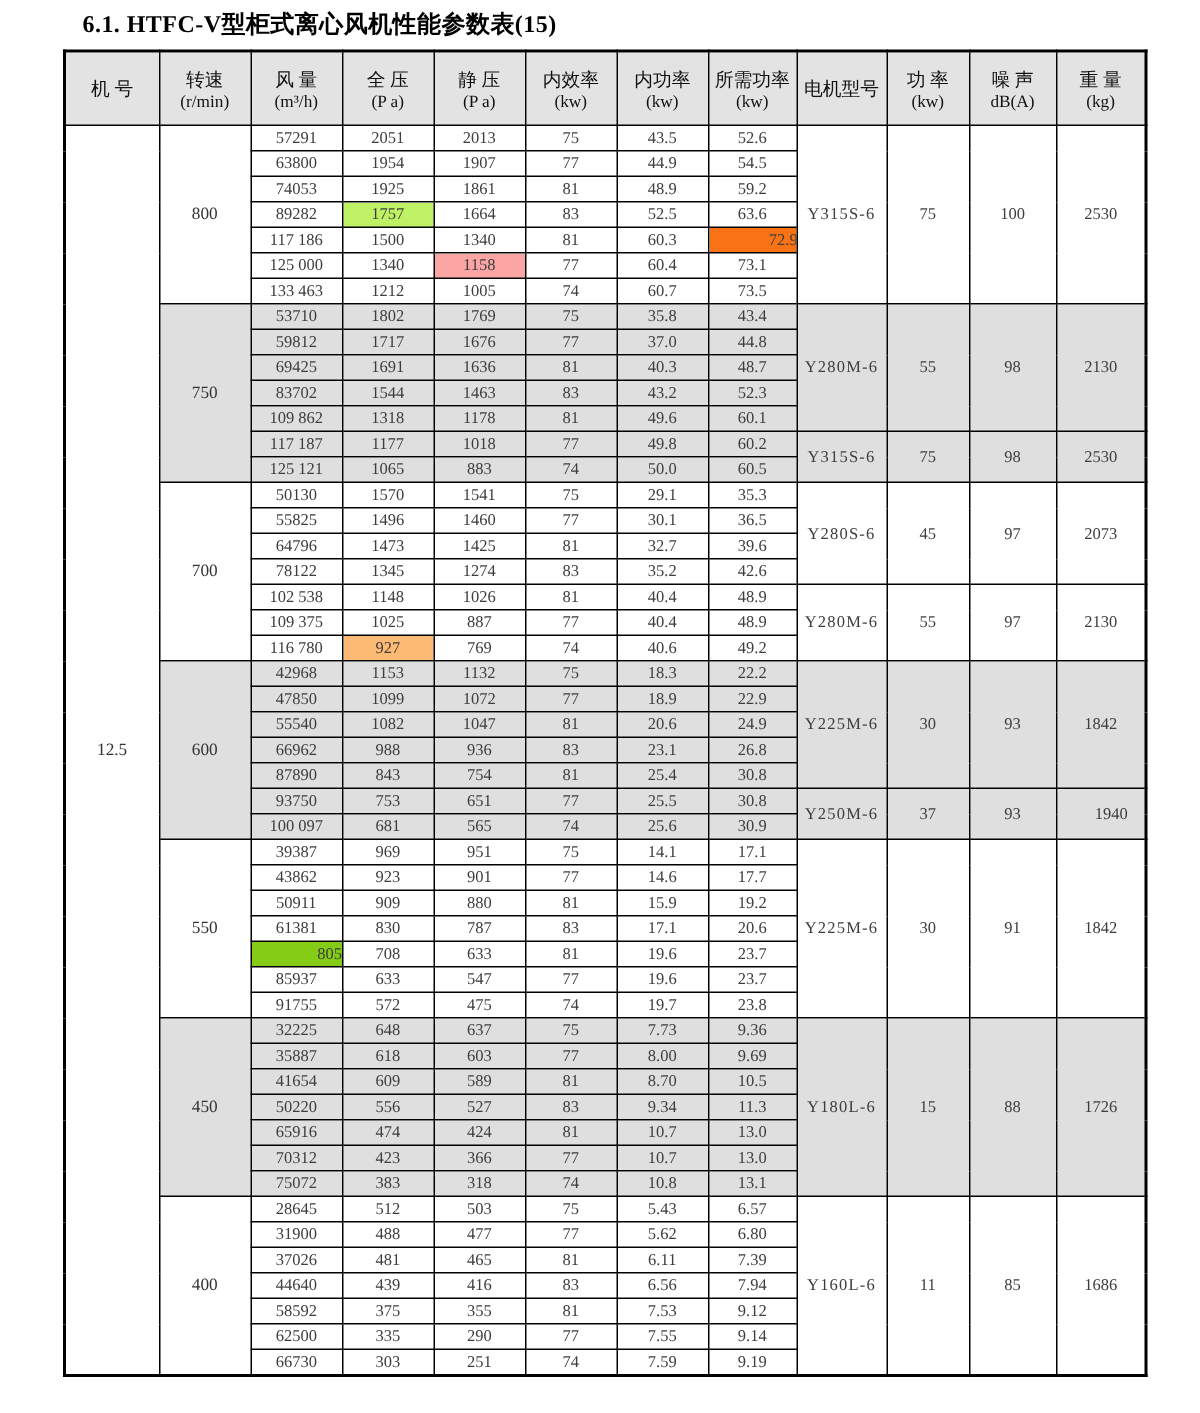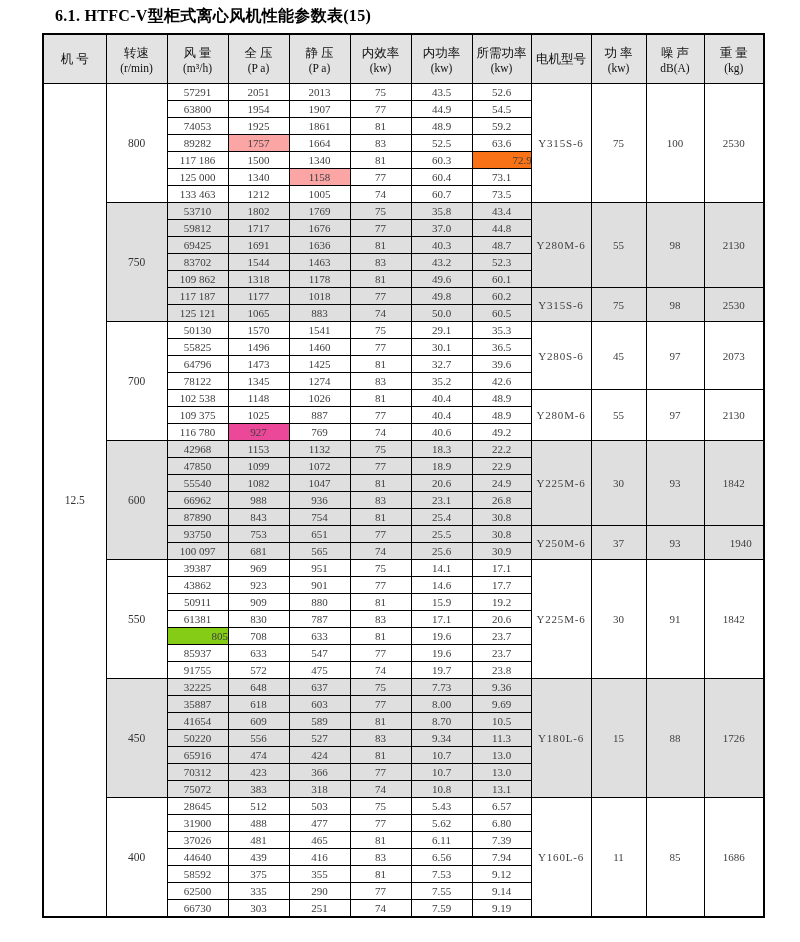--- a/index.html
+++ b/index.html
@@ -129,21 +129,21 @@
         <tr>
           <td style="background: rgb(255, 255, 255);">74053</td>
           <td style="background: rgb(255, 255, 255);">1925</td>
           <td style="background: rgb(255, 255, 255);">1861</td>
           <td style="background: rgb(255, 255, 255);">81</td>
           <td style="background: rgb(255, 255, 255);">48.9</td>
           <td style="background: rgb(255, 255, 255);">59.2</td>
         </tr>
         <tr>
           <td style="background: rgb(255, 255, 255);">89282</td>
-          <td style="background: #fca5a5;">1757</td>
+          <td style="background: #bef264;">1757</td>
           <td style="background: rgb(255, 255, 255);">1664</td>
           <td style="background: rgb(255, 255, 255);">83</td>
           <td style="background: rgb(255, 255, 255);">52.5</td>
           <td style="background: rgb(255, 255, 255);">63.6</td>
         </tr>
         <tr>
           <td style="background: rgb(255, 255, 255);">117 186</td>
           <td style="background: rgb(255, 255, 255);">1500</td>
           <td style="background: rgb(255, 255, 255);">1340</td>
           <td style="background: rgb(255, 255, 255);">81</td>
@@ -283,21 +283,21 @@
         <tr>
           <td style="background: rgb(255, 255, 255);">109 375</td>
           <td style="background: rgb(255, 255, 255);">1025</td>
           <td style="background: rgb(255, 255, 255);">887</td>
           <td style="background: rgb(255, 255, 255);">77</td>
           <td style="background: rgb(255, 255, 255);">40.4</td>
           <td style="background: rgb(255, 255, 255);">48.9</td>
         </tr>
         <tr>
           <td style="background: rgb(255, 255, 255);">116 780</td>
-          <td style="background: #ec4899;">927</td>
+          <td style="background: #fdba74;">927</td>
           <td style="background: rgb(255, 255, 255);">769</td>
           <td style="background: rgb(255, 255, 255);">74</td>
           <td style="background: rgb(255, 255, 255);">40.6</td>
           <td style="background: rgb(255, 255, 255);">49.2</td>
         </tr>
         <tr>
           <td rowspan="7" class="speed-cell" style="background: rgb(223, 223, 223);">600</td>
           <td style="background: rgb(223, 223, 223);">42968</td>
           <td style="background: rgb(223, 223, 223);">1153</td>
           <td style="background: rgb(223, 223, 223);">1132</td>

